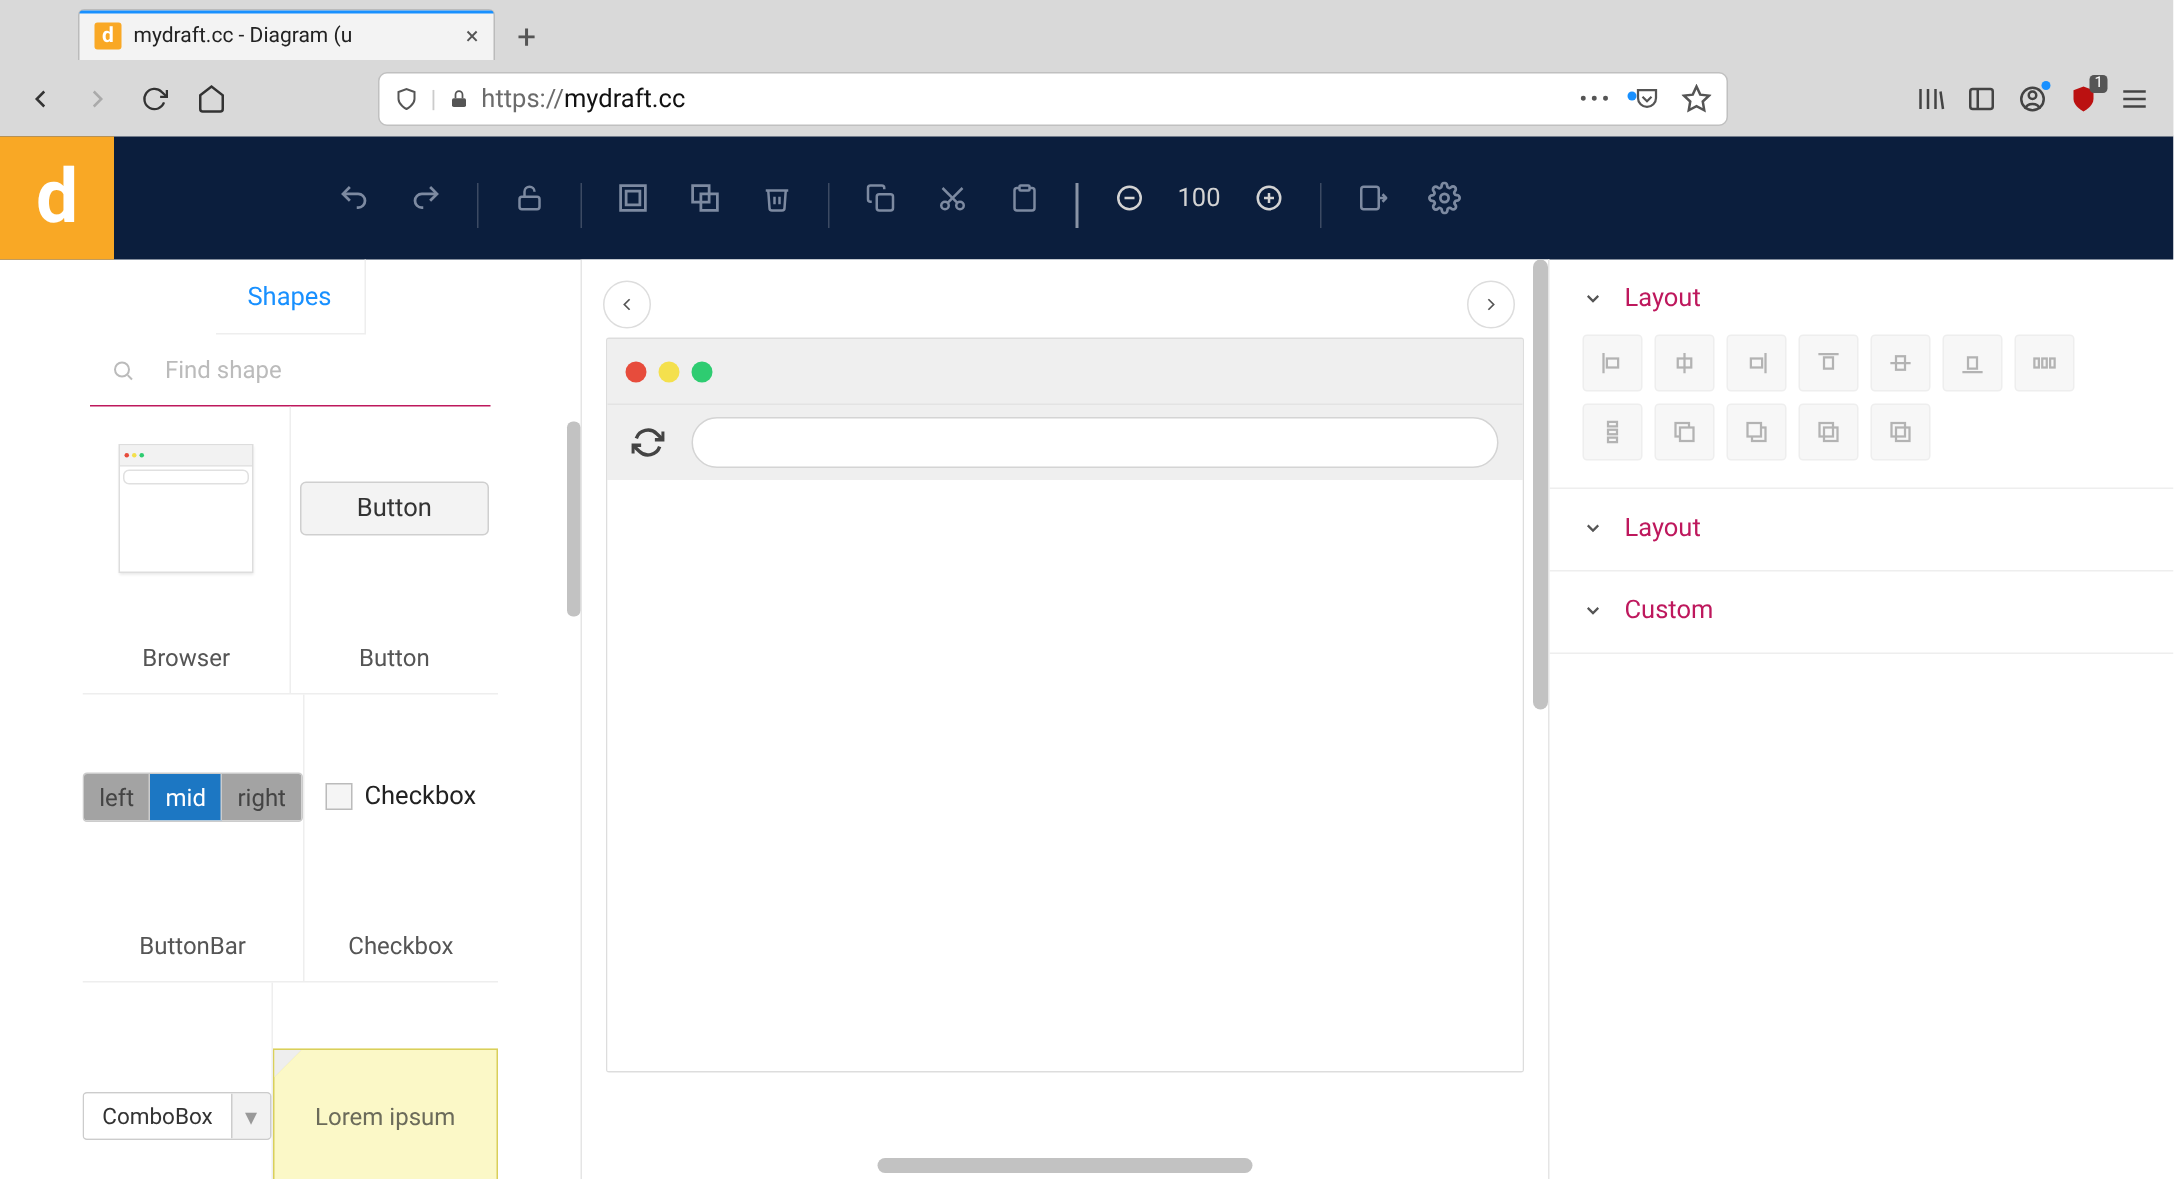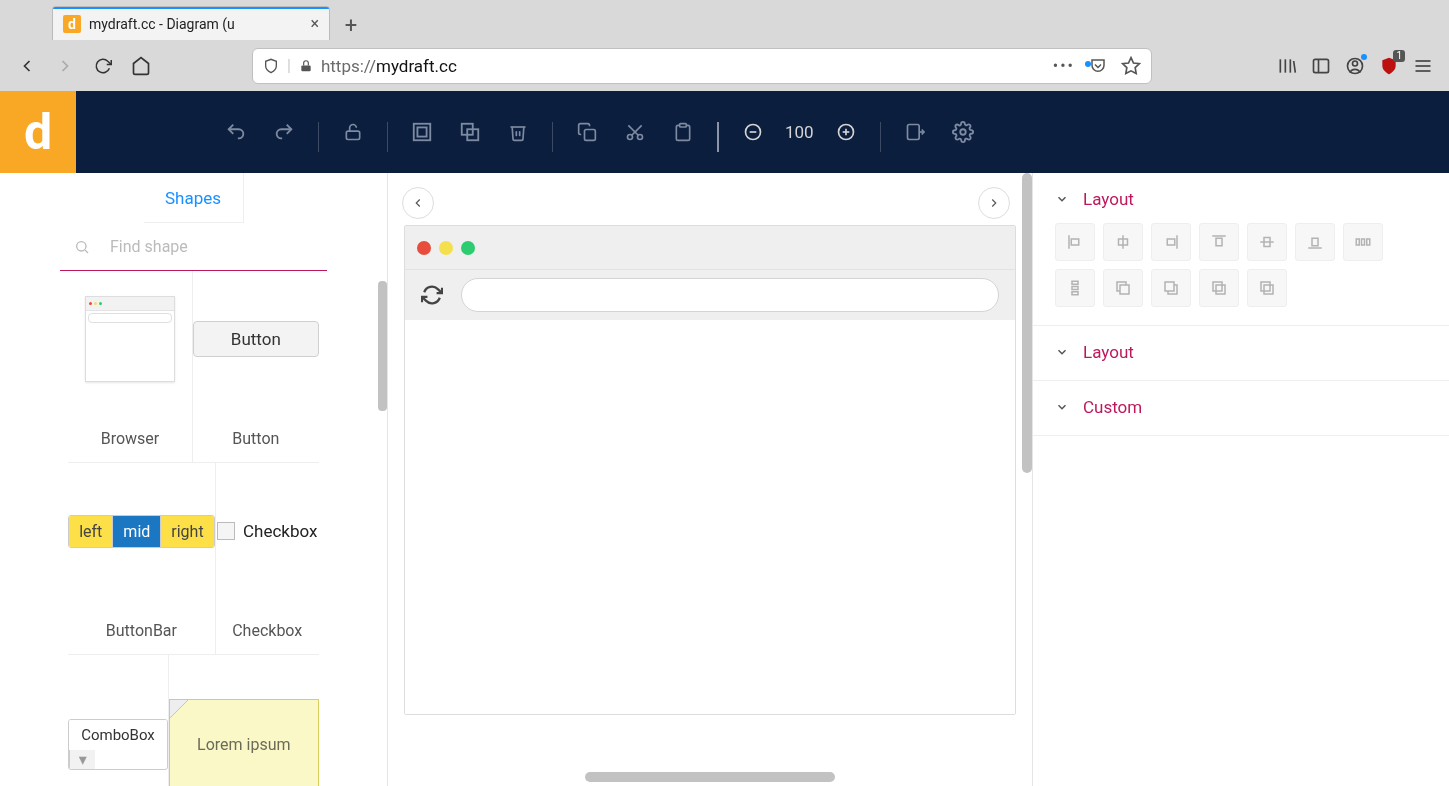--- a/index.html
+++ b/index.html
@@ -61,26 +61,26 @@
 .preview-area { flex:1; display:flex; align-items:center; justify-content:center; width:100%;}
 
 
 .browser-preview { width:90px; height:86px; border:1px solid #ddd; background:#fff; box-shadow:0 1px 2px rgba(0,0,0,.1);}
 .browser-preview .bp-top { height:14px; background:#f2f2f2; border-bottom:1px solid #e3e3e3; display:flex; align-items:center; gap:2px; padding-left:3px;}
 .browser-preview .bp-dot { width:3px; height:3px; border-radius:50%;}
 .bp-red{background:#e74c3c;} .bp-yellow{background:#f4e04d;} .bp-green{background:#2ecc71;}
 .browser-preview .bp-url { height:10px; margin:2px; border:1px solid #e0e0e0; border-radius:4px;}
 .button-preview { width:126px; height:36px; background:#f3f3f3; border:1px solid #cfcfcf; border-radius:4px; display:flex; align-items:center; justify-content:center; font-size:17px; color:#333;}
 .bb-preview { display:flex; border:1px solid #ccc; border-radius:3px; overflow:hidden;}
-.bb-seg { padding:6px 10px; font-size:16px; background:#fde047; color:#444; border-right:1px solid #ccc;}
+.bb-seg { padding:6px 10px; font-size:16px; background:#a3a3a3; color:#444; border-right:1px solid #ccc;}
 .bb-seg:last-child{border-right:none;}
 .bb-seg.active { background:#1c77c3; color:#fff;}
 .cb-preview { display:flex; align-items:center; gap:8px; font-size:17px; color:#222;}
 .cb-box { width:18px; height:18px; border:1px solid #bbb; background:#f5f5f5;}
-.combo-preview { display:flex; border:1px solid #ccc; border-radius:3px; overflow:hidden;flex-direction:column;}
+.combo-preview { display:flex; border:1px solid #ccc; border-radius:3px; overflow:hidden;}
 .combo-preview .cp-text { padding:6px 12px; font-size:15px; color:#333; background:#fff;}
 .combo-preview .cp-arrow { width:26px; display:flex; align-items:center; justify-content:center; background:#f2f2f2; border-left:1px solid #ccc; color:#999;}
 .note-preview { width:150px; height:90px; background:#fbf8c7; border:1px solid #d9cf5b; position:relative; display:flex; align-items:center; justify-content:center; font-size:16px; color:#6b6b5a;}
 .note-fold { position:absolute; top:0; left:0; width:18px; height:18px; background:linear-gradient(135deg,#eee 49%,#d9cf5b 50%,#fbf8c7 51%);}
 
 
 .canvas-wrap { flex:1; background:#fff; position:relative; display:flex; flex-direction:column; border-right:1px solid #e5e5e5;}
 .canvas-scroll { position:absolute; right:0; top:0; width:10px; height:300px; background:#c2c2c2; border-radius:5px;}
 .hscroll { position:absolute; left:50%; transform:translateX(-50%); bottom:4px; height:10px; width:250px; background:#c2c2c2; border-radius:5px;}
 .nav-chevron { position:absolute; top:14px; width:32px; height:32px; border:1px solid #ddd; border-radius:50%; background:#fff; display:flex; align-items:center; justify-content:center; color:#555;}

